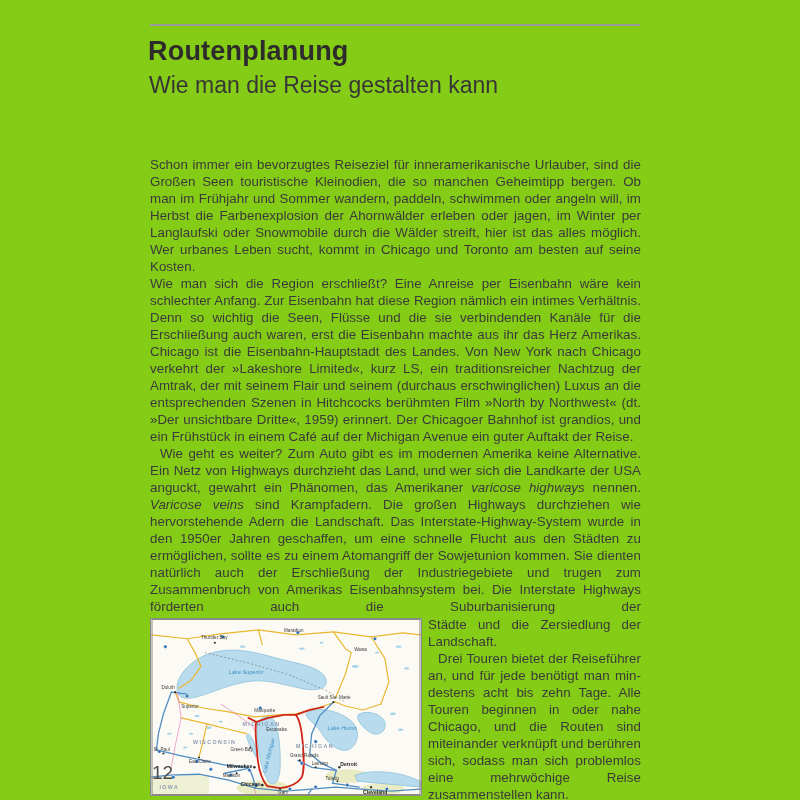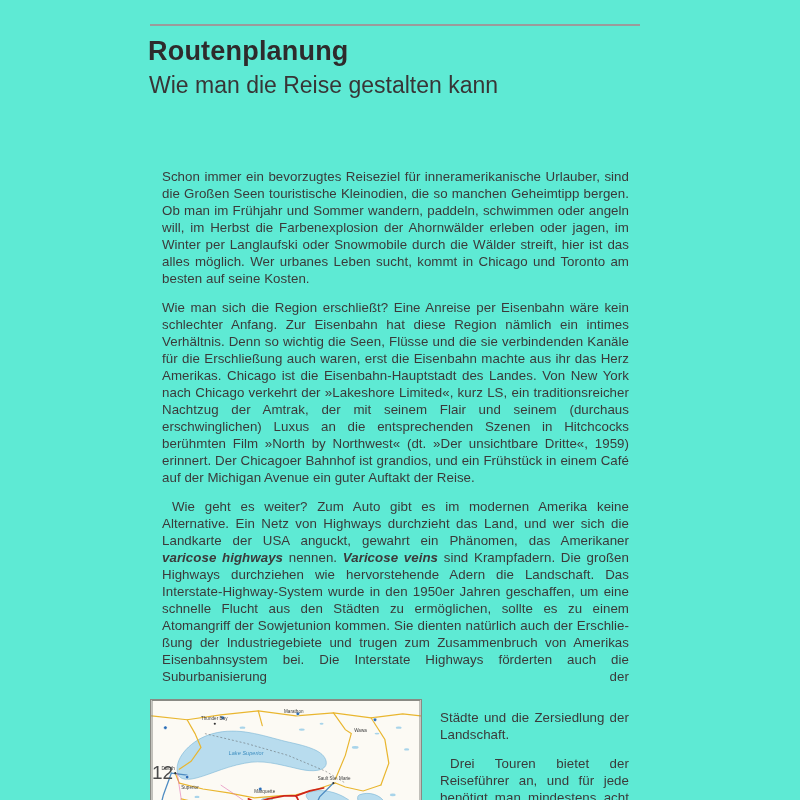--- a/index.html
+++ b/index.html
@@ -1,33 +1,33 @@
 <!DOCTYPE html>
 <html lang="de"><head>
 <meta charset="utf-8">
 <style>
   html,body{margin:0;padding:0;background:#ffffff;}
-  .page{position:relative;width:800px;height:800px;background:#5eead4;overflow:hidden;
+  .page{position:relative;width:800px;height:800px;background:#84cc16;overflow:hidden;
         font-family:"Liberation Sans",sans-serif;color:#3b3a3a;}
   .rule{position:absolute;left:150px;top:24px;width:490px;height:2px;background:#9b9b9b;}
   .title{position:absolute;left:148px;top:36px;font-size:27px;font-weight:bold;
          color:#2e2b2c;letter-spacing:.2px;}
   .subtitle{position:absolute;left:149px;top:72px;font-size:23px;font-weight:400;color:#383536;text-align:right;}
   .content{position:absolute;left:150px;top:156px;width:491px;
            font-size:13.3px;line-height:17px;letter-spacing:.05px;
            text-align:justify;color:#3b3a3a;}
-  .content p{margin:12px;}
+  .content p{margin:0;}
   .indent{text-indent:10px;}
   .force-just{text-align-last:justify;}
   .wrap-row{display:flex;gap:6px;align-items:flex-start;margin-top:1px;}
   .map-fig{flex:0 0 272px;width:272px;height:178px;margin:2px 0 0 0;padding:0;
            border:1px solid #8a8a84;box-sizing:border-box;background:#fcfaf4;}
   .map-fig svg{display:block;width:100%;height:100%;}
   .right-col{flex:1 1 auto;min-width:0;}
-  .it{font-style:italic;font-weight:bold;}
+  .it{font-style:italic;}
   .pageno{position:absolute;left:152px;top:762px;font-size:19px;color:#4a4a4a;}
   
   .ml-city{font-size:4.6px;fill:#3a3a3a;}
   .ml-city-b{font-size:5.1px;font-weight:bold;fill:#222;}
   .ml-state{font-size:5.4px;fill:#8d9ab0;letter-spacing:1.4px;font-weight:bold;}
   .ml-lake{font-size:5.6px;fill:#3f8fc0;font-style:italic;}
   text{font-family:"Liberation Sans",sans-serif;}
 </style>
 </head>
 <body>

